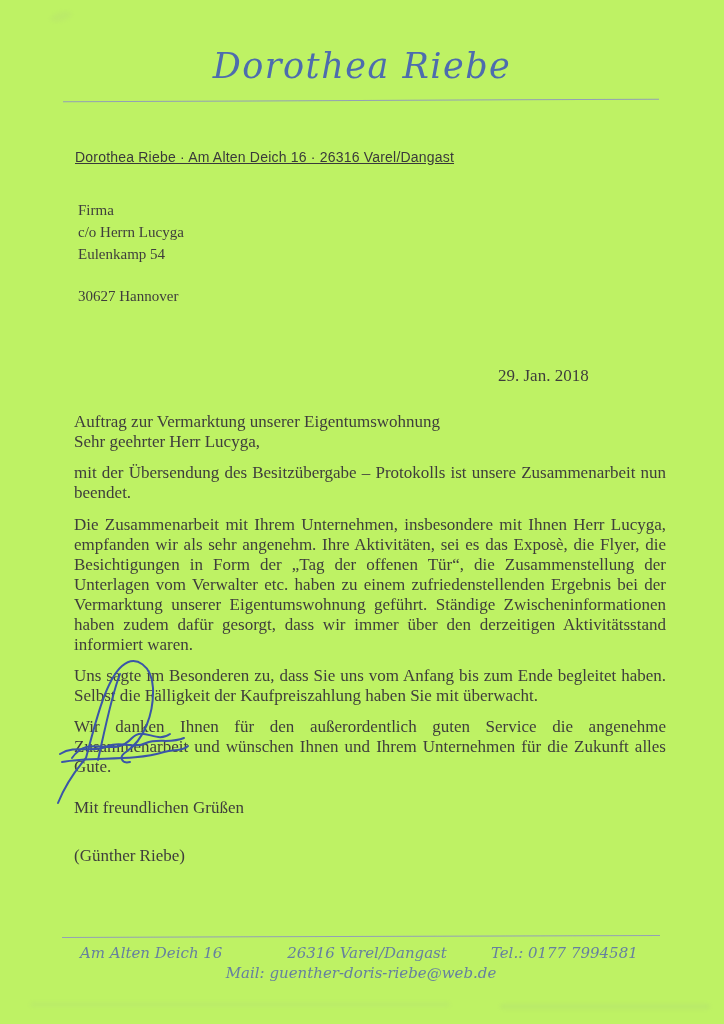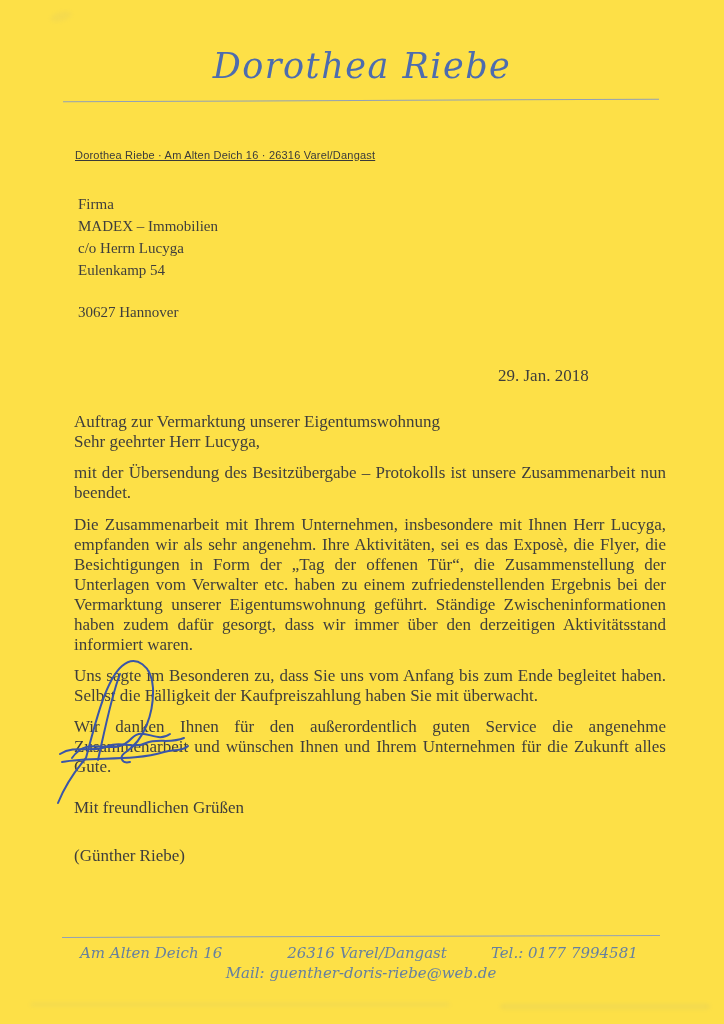--- a/index.html
+++ b/index.html
@@ -1,21 +1,21 @@
 <!DOCTYPE html>
 <html lang="de" style="--accent: #4d6cae; --rule: #93a1b5; --footer: #66809f; --signature: #3a55a8;"><head>
 <meta charset="utf-8">
 <style>
   * { margin:0; padding:0; box-sizing:border-box; }
   html,body { background:#e8e8e8; }
   .page {
     position:relative;
     width:724px; height:1024px;
     margin:0 auto;
-    background:#fde047;
+    background:#bef264;
     overflow:hidden;
     font-family:"Liberation Serif", serif;
     color:#3f3e3c;
   }
   
   .letter-title {
     position:absolute; top:46px; left:0; right:0;
     text-align:center;
     font-family:"DejaVu Serif", serif;
     font-style:italic;
@@ -25,27 +25,27 @@
   }
   .header-rule {
     position:absolute; top:100px; left:63px; width:596px;
     border-top:1.5px solid var(--rule, #93a1b5);
     transform:rotate(-0.25deg);
   }
   
   .sender-line {
     position:absolute; top:149px; left:75px;
     font-family:"Liberation Sans", sans-serif;
-    font-size:11px; letter-spacing:0.2px;
+    font-size:14px; letter-spacing:0.2px;
     color:#3a3a3a;
     text-decoration:underline;
   }
   
   .recipient {
-    position:absolute; top:193px; left:78px;
+    position:absolute; top:199px; left:78px;
     font-size:15px; line-height:22px;
   }
   .recipient .city-line { margin-top:20px; }
   
   .letter-body {
     position:absolute; top:366px; left:74px; width:592px;
     font-size:17px; line-height:20px;
   }
   .date-line { margin-left:424px; }
   .subject-line { margin-top:26px; }
@@ -108,21 +108,20 @@
 
 <div class="page">
 
   <div class="letter-title">Dorothea Riebe</div>
   <div class="header-rule"></div>
 
   <div class="sender-line">Dorothea Riebe · Am Alten Deich 16 · 26316 Varel/Dangast</div>
 
   <div class="recipient">
     <div>Firma</div>
-    <div>MADEX – Immobilien</div>
     <div>c/o Herrn Lucyga</div>
     <div>Eulenkamp 54</div>
     <div class="city-line">30627 Hannover</div>
   </div>
 
   <div class="letter-body">
     <div class="date-line">29. Jan. 2018</div>
     <div class="subject-line">Auftrag zur Vermarktung unserer Eigentumswohnung</div>
     <div class="salutation-line">Sehr geehrter Herr Lucyga,</div>
     <p class="para">mit der Übersendung des Besitzübergabe – Protokolls ist unsere Zusammenarbeit nun beendet.</p>

